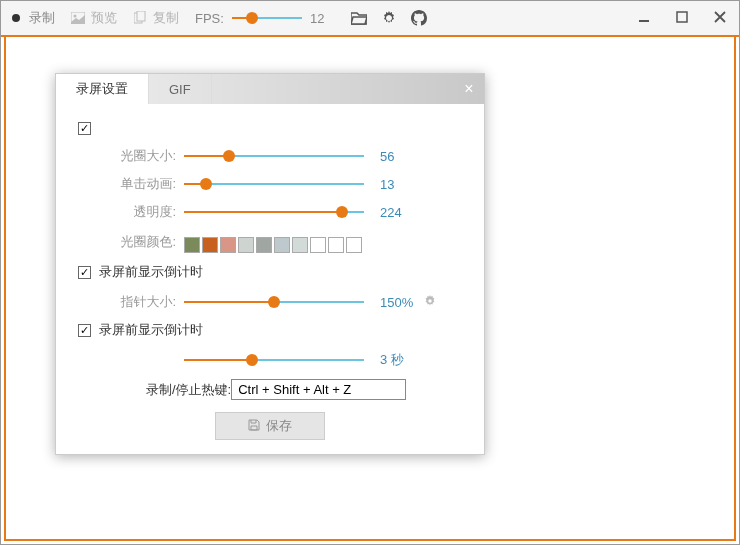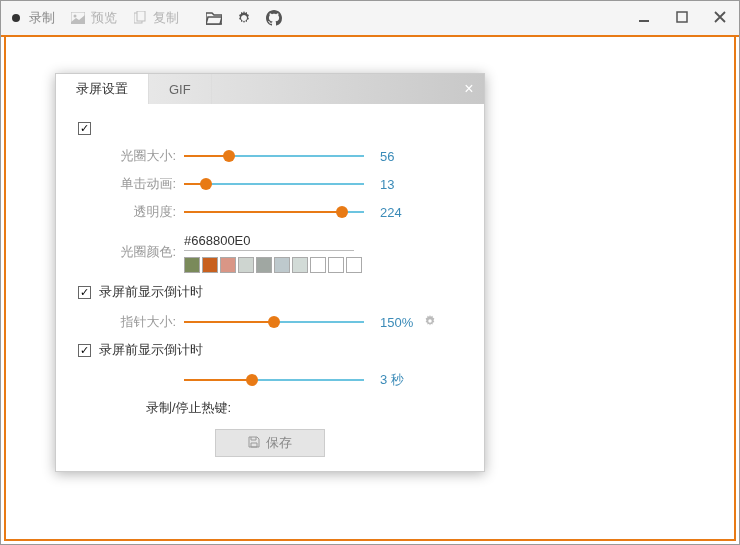--- a/index.html
+++ b/index.html
@@ -80,20 +80,29 @@
     </div>
     <div class="tb-item disabled">
       <span class="ico">
         <svg width="12" height="14">
             <rect x="0" y="2" width="8" height="10" fill="none" stroke="#999"></rect>
             <rect x="3" y="0" width="8" height="10" fill="#f5f5f5" stroke="#999"></rect>
           </svg>
       </span>
       <span>复制</span>
     </div>
+    <div class="tb-item">
+      <span>FPS:</span>
+      <div class="fps-slider">
+        <div class="track-l"></div>
+          <div class="track-r"></div>
+          <div class="thumb"></div>
+      </div>
+      <span>12</span>
+    </div>
     <div class="rt-icons">
       <span>
         <svg width="16" height="14">
             <path d="M0 2 L6 2 L8 4 L16 4 L16 13 L0 13 Z" fill="none" stroke="#555" stroke-width="1.5"></path>
             <path d="M2 6 L16 6 L14 13 L0 13 Z" fill="#f5f5f5" stroke="#555" stroke-width="1.5"></path>
           </svg>
       </span>
       <span>
         <svg width="16" height="16" viewBox="0 0 16 16">
             <path d="M8 5 a3 3 0 1 0 0.001 0 M8 1 l1 2 l2-1 l0 2 l2 1 l-1 2 l1 2 l-2 1 l0 2 l-2-1 l-1 2 l-1-2 l-2 1 l0-2 l-2-1 l1-2 l-1-2 l2-1 l0-2 l2 1 Z" fill="#555"></path>
@@ -162,21 +171,20 @@
           <div class="slider">
               <div class="tr-l" style="width:88%"></div>
               <div class="tr-r" style="width:12%"></div>
               <div class="th" style="left:calc(88% - 6px)"></div>
             </div>
           <span class="slider-val">224</span>
         </div>
         <div class="param-row">
           <span class="param-label">光圈颜色:</span>
           <div>
-            <input class="color-input" value="#668800E0" style="">
             <div class="swatches" id="swatches">
                 <div class="sw" style="background: rgb(122, 138, 90);"></div>
                 <div class="sw" style="background: rgb(200, 96, 30);"></div>
                 <div class="sw" style="background: rgb(217, 150, 134);"></div>
                 <div class="sw" style="background: rgb(206, 213, 208);"></div>
                 <div class="sw" style="background: rgb(160, 167, 162);"></div>
                 <div class="sw" style="background: rgb(190, 201, 205);"></div>
                 <div class="sw" style="background: rgb(210, 219, 215);"></div>
                 <div class="sw" style="background: rgb(255, 255, 255);"></div>
                 <div class="sw" style="background: rgb(255, 255, 255);"></div>
@@ -219,20 +227,21 @@
               <div class="tr-l" style="width:38%"></div>
               <div class="tr-r" style="width:62%"></div>
               <div class="th" style="left:calc(38% - 6px)"></div>
             </div>
           <span class="slider-val">3 秒</span>
         </div>
       </div>
 
       <div class="hotkey-row">
         <span class="hotkey-label">录制/停止热键:</span>
+        <input class="hotkey-input" value="Ctrl + Shift + Alt + Z" style="">
       </div>
 
       <div class="save-btn">
         <span class="ico">
           <svg width="12" height="12">
               <path d="M1 1 L9 1 L11 3 L11 11 L1 11 Z M3 1 L3 4 L8 4 L8 1 M3 7 L9 7 L9 11 L3 11 Z" fill="none" stroke="#999" stroke-width="1"></path>
             </svg>
         </span>
         <span>保存</span>
       </div>

